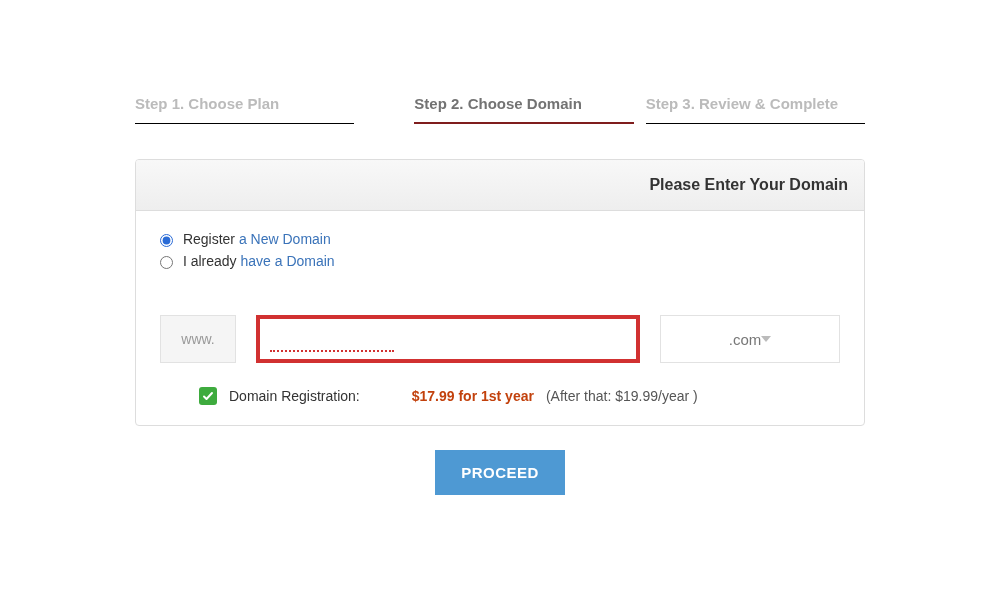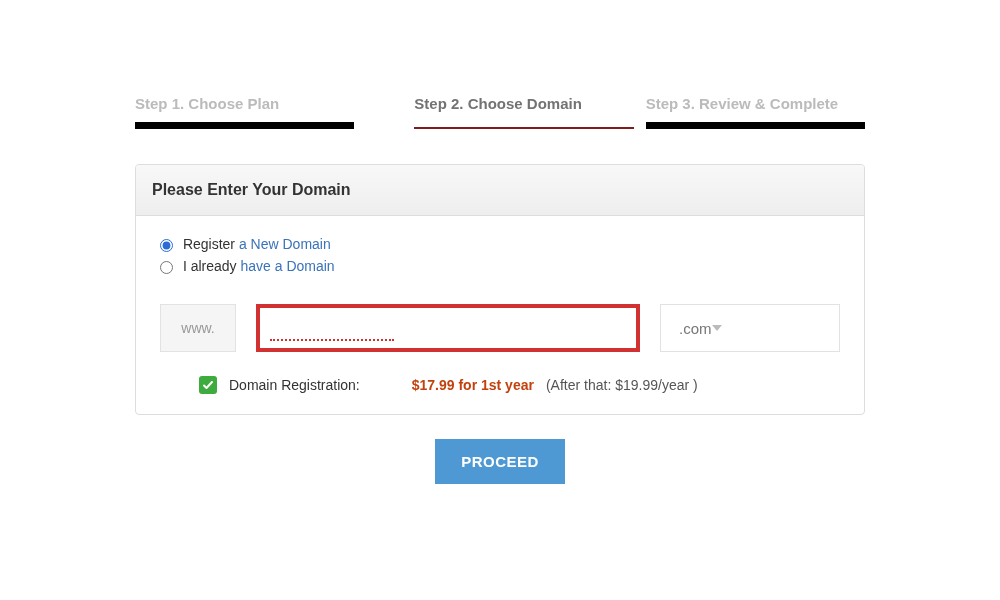--- a/index.html
+++ b/index.html
@@ -8,46 +8,46 @@
       background: #fff;
       width: 1000px;
       height: 600px;
       padding-top: 95px;
     }
     .container { width: 730px; margin: 0 auto; }
     .steps { display: flex; gap: 12px; margin-bottom: 35px; }
     .step {
       flex: 1;
       padding-bottom: 10px;
-      border-bottom: 7px solid #000000;
+      border-bottom: 1px solid #000000;
       font-weight: bold;
       font-size: 15px;
       color: #bbb;
       cursor: pointer;
     }
     .step.active { color: #737373; border-bottom: 2px solid #7f1d1d; margin-left: 48px; }
     .card {
       border: 1px solid #ddd;
       border-radius: 4px;
       overflow: hidden;
     }
     .card-header {
       background: linear-gradient(#f8f8f8, #eeeeee);
       border-bottom: 1px solid #ddd;
       padding: 16px;
-      text-align: left;
+      text-align: right;
       font-weight: bold;
       font-size: 16px;
       color: #333;
     }
     .card-body { padding: 20px 24px 20px 24px; }
     .radio-row { margin-bottom: 6px; font-size: 14px; color: #333; }
     .radio-row input { accent-color: #2a6bd6; margin-right: 6px; vertical-align: middle; }
     .radio-row .blue { color: #3a73b9; }
-    .domain-row { display: flex; gap: 20px; margin-top: 30px; }
+    .domain-row { display: flex; gap: 20px; margin-top: 46px; }
     .www-box {
       width: 76px;
       border: 1px solid #e2e2e2;
       background: #f5f5f5;
       display: flex;
       align-items: center;
       justify-content: center;
       color: #999;
       font-size: 14px;
       height: 48px;
@@ -78,21 +78,21 @@
       width: 124px;
       border-bottom: 2px dotted #d13131;
     }
     .tld-select {
       width: 180px;
       border: 1px solid #e2e2e2;
       background: #fff;
       height: 48px;
       display: flex;
       align-items: center;
-      justify-content: flex-start;
+      justify-content: center;
       padding: 0 18px;
       color: #777;
       font-size: 15px;
       cursor: pointer;
     }
     .tld-select .chevron {
       width: 0; height: 0;
       border-left: 5px solid transparent;
       border-right: 5px solid transparent;
       border-top: 6px solid #bbb;

